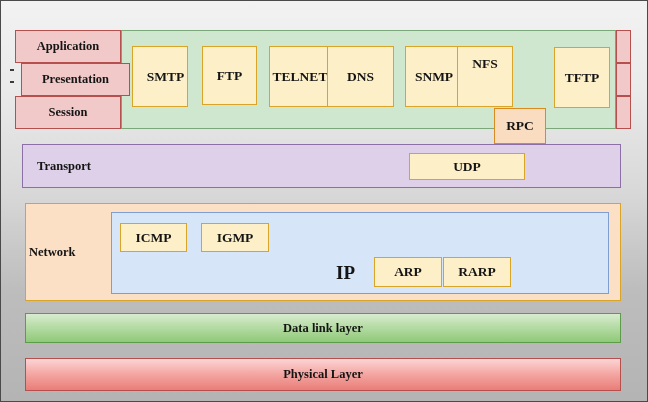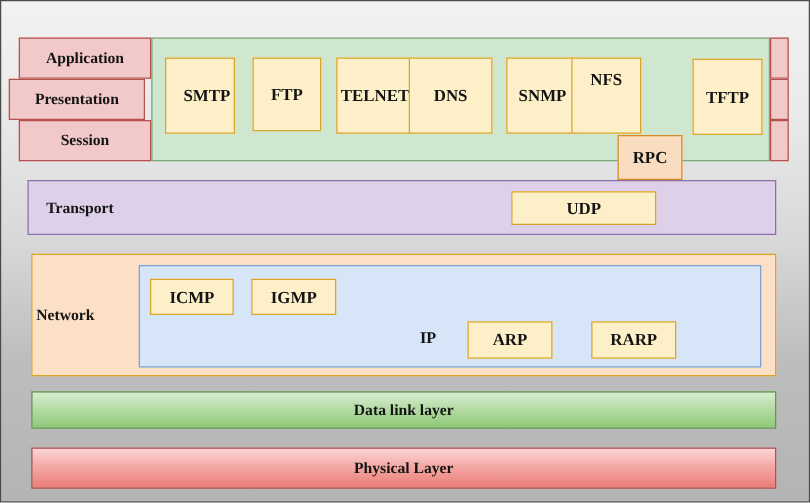--- a/index.html
+++ b/index.html
@@ -55,21 +55,21 @@
 <div id="canvas">
 
   <div class="edge-frag" style="left:9px;top:68px;width:4px;height:2px;"></div>
   <div class="edge-frag" style="left:9px;top:80px;width:4px;height:2px;"></div>
 
   <div class="box app-area" style="left:120px;top:29px;width:495px;height:99px;"></div>
 
   <div class="box osi" style="left:14px;top:29px;width:106px;height:33px;">
     <span class="lbl">Application</span>
   </div>
-  <div class="box osi" style="left:6px;top:62px;width:109px;height:33px;text-align:right;">
+  <div class="box osi" style="left:20px;top:62px;width:109px;height:33px;text-align:right;">
     <span class="lbl">Presentation</span>
   </div>
   <div class="box osi" style="left:14px;top:95px;width:106px;height:33px;">
     <span class="lbl">Session</span>
   </div>
 
   <div class="box osi-stub" style="left:615px;top:29px;width:15px;height:33px;"></div>
   <div class="box osi-stub" style="left:615px;top:62px;width:15px;height:33px;"></div>
   <div class="box osi-stub" style="left:615px;top:95px;width:15px;height:33px;"></div>
 
@@ -103,33 +103,33 @@
   </div>
   <div class="box proto" style="left:408px;top:152px;width:116px;height:27px;">
     <span class="lbl">UDP</span>
   </div>
 
   <div class="box network" style="left:24px;top:202px;width:596px;height:98px;justify-content:flex-start;">
     <span class="lbl" style="font-size:12.5px;margin-left:3px;">Network</span>
   </div>
 
   <div class="box ip" style="left:110px;top:211px;width:498px;height:82px;">
-    <span class="lbl" style="font-size:13px;position:absolute;left:224px;top:50px;">IP</span>
+    <span class="lbl" style="font-size:19px;position:absolute;left:224px;top:50px;">IP</span>
   </div>
 
   <div class="box proto" style="left:119px;top:222px;width:67px;height:29px;">
     <span class="lbl">ICMP</span>
   </div>
   <div class="box proto" style="left:200px;top:222px;width:68px;height:29px;">
     <span class="lbl">IGMP</span>
   </div>
   <div class="box proto" style="left:373px;top:256px;width:68px;height:30px;">
     <span class="lbl">ARP</span>
   </div>
-  <div class="box proto" style="left:472px;top:256px;width:68px;height:30px;justify-content:center;">
+  <div class="box proto" style="left:442px;top:256px;width:68px;height:30px;justify-content:center;">
     <span class="lbl">RARP</span>
   </div>
 
   <div class="box datalink" style="left:24px;top:312px;width:596px;height:30px;">
     <span class="lbl">Data link layer</span>
   </div>
 
   <div class="box physical" style="left:24px;top:357px;width:596px;height:33px;">
     <span class="lbl">Physical Layer</span>
   </div>

